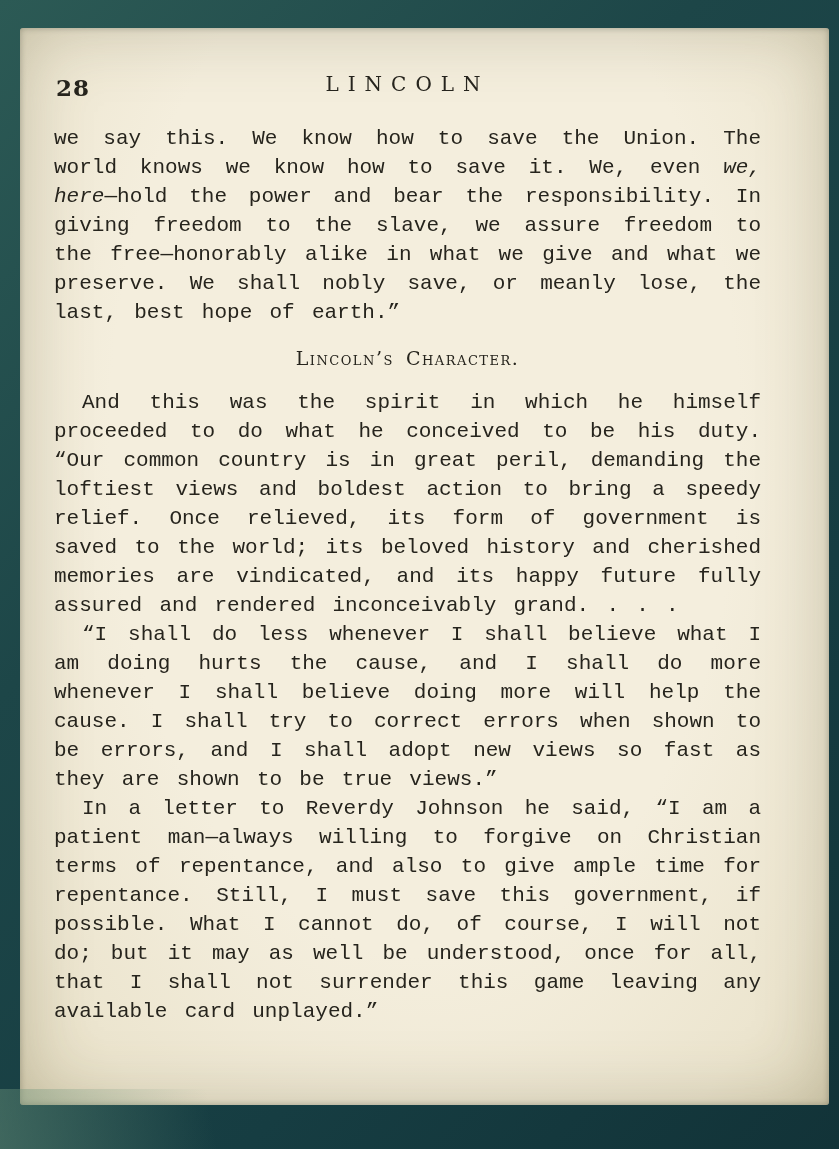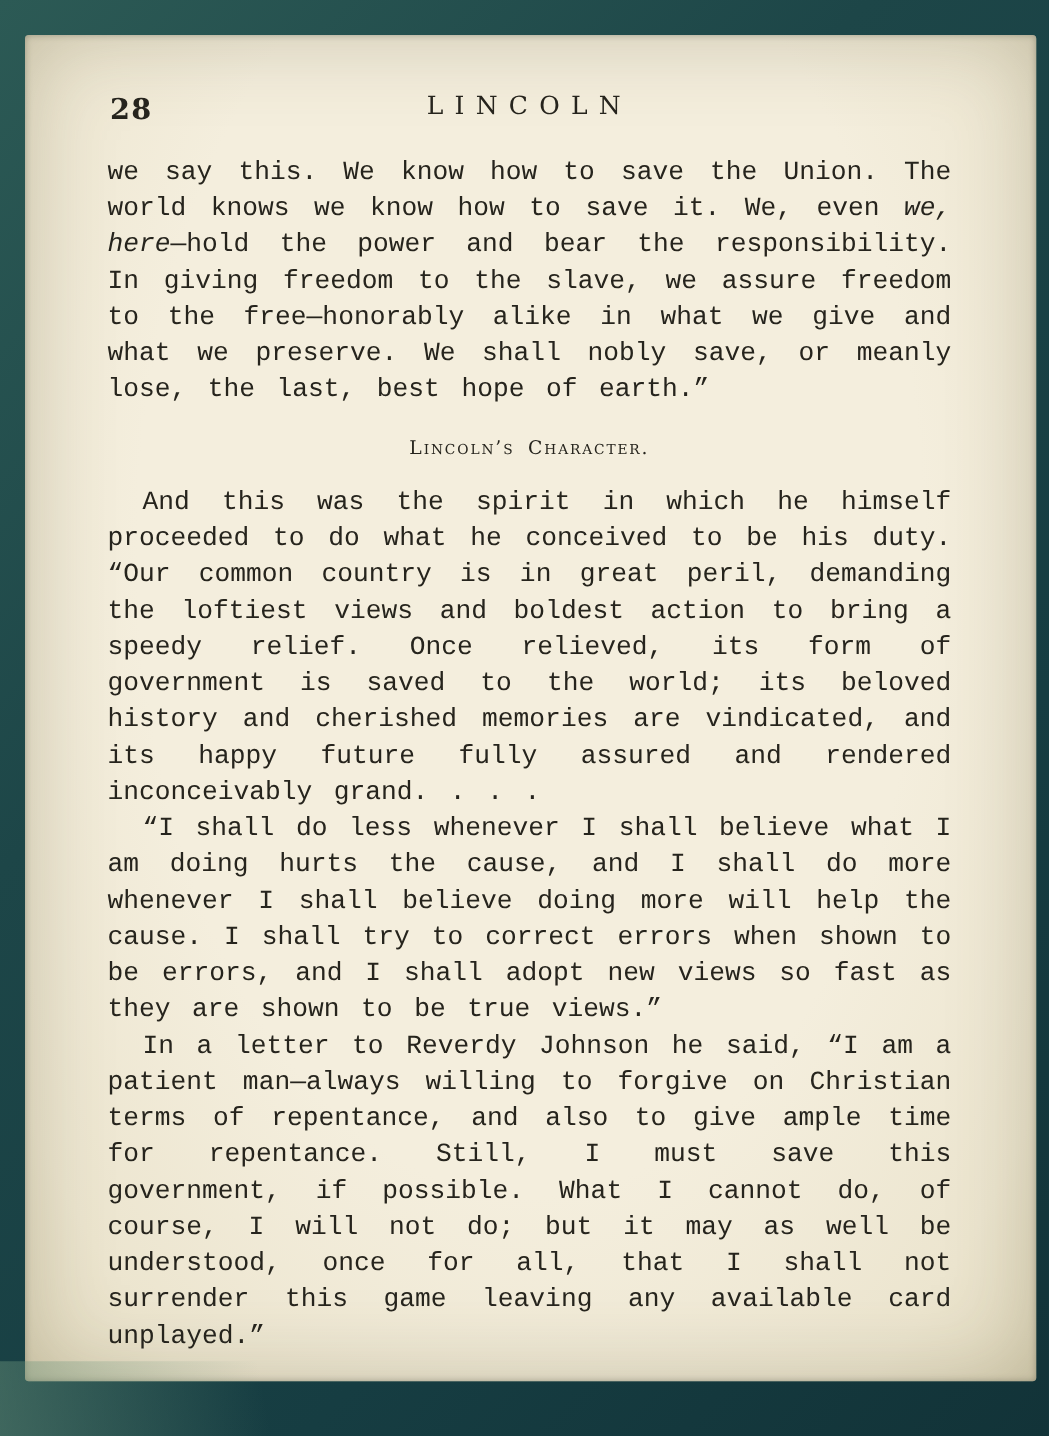--- a/index.html
+++ b/index.html
@@ -38,21 +38,21 @@
     right: 10px;
     bottom: 44px;
     background: radial-gradient(ellipse at 50% 38%, #f4eedd 55%, #ece5cf 85%, #e2dabf 100%);
     box-shadow:
       inset 0 0 70px rgba(95, 85, 50, 0.28),
       inset 0 0 6px rgba(40, 50, 40, 0.35);
     border-radius: 3px;
     color: #26241d;
   }
   .page-inner {
-    padding: 42px 68px 0 66px;
+    padding: 42px 68px 0 34px;
   }
   .page-header {
     position: relative;
     height: 40px;
     margin-bottom: 14px;
   }
   .page-number {
     position: absolute;
     left: 2px;
     top: 4px;
@@ -79,21 +79,21 @@
   }
   .para.indent {
     text-indent: 28px;
   }
   .para em {
     font-style: italic;
   }
   .section-heading {
     margin: 17px 0 15px 0;
     text-align: center;
-    font-size: 15px;
+    font-size: 19px;
     font-weight: normal;
     font-variant: small-caps;
     letter-spacing: 1.5px;
     text-indent: 0;
   }
 </style>
 </head>
 <body>
 
 <div class="photo">

